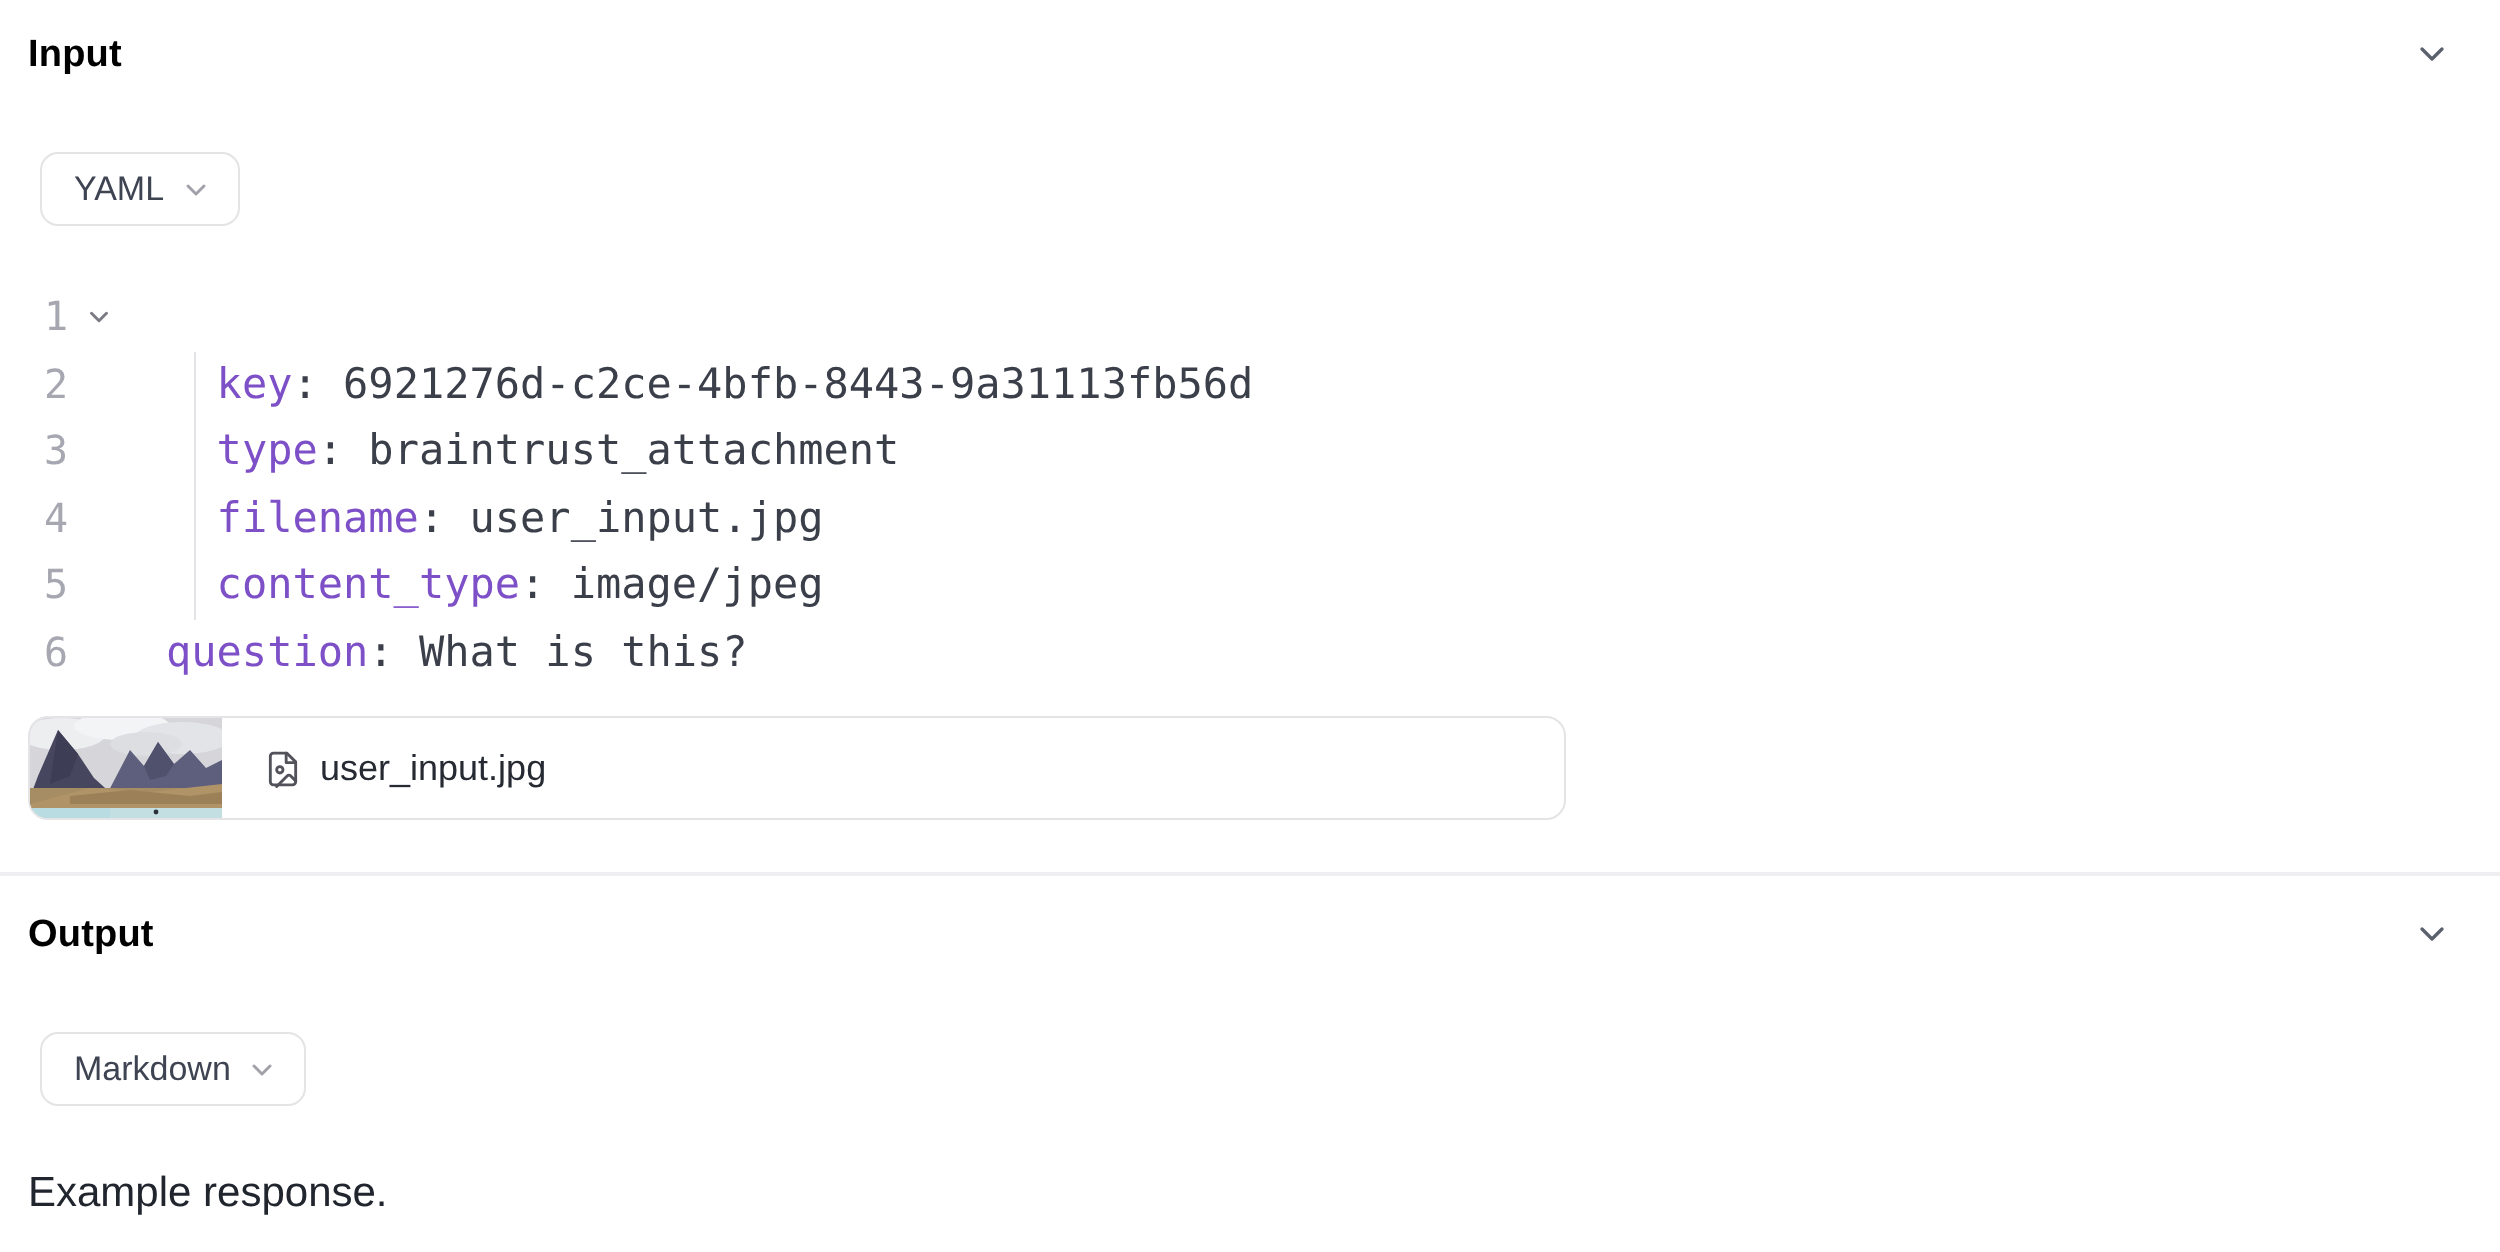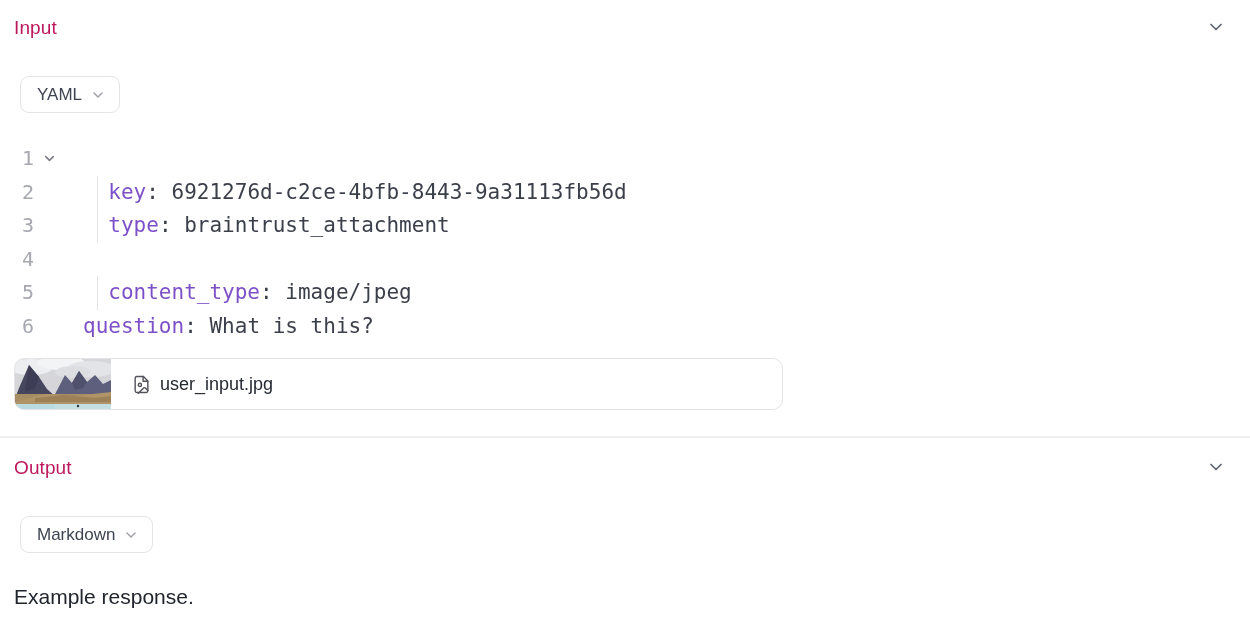--- a/index.html
+++ b/index.html
@@ -17,22 +17,22 @@
   
   .section-header {
     display: flex;
     align-items: center;
     justify-content: space-between;
     padding: 0 22px 0 14px;
     height: 28px;
   }
   .section-title {
     font-size: 19px;
-    font-weight: 400;
-    color: #be185d;
+    font-weight: 700;
+    color: #000000;
     letter-spacing: .1px;
   }
   .collapse-btn {
     background: none; border: none; cursor: pointer;
     display: flex; align-items: center; justify-content: center;
     width: 24px; height: 24px; color: #5b616e;
   }
 
   
   .format-btn {
@@ -137,21 +137,21 @@
           </svg>
       </span>
     </button>
 
     <div class="editor">
         <div class="cm-line"><div class="cm-gutter"><span class="cm-num">1</span><span class="cm-fold"><svg width="15" height="15" viewBox="0 0 24 24" fill="none" stroke="currentColor" stroke-width="2.4" stroke-linecap="round" stroke-linejoin="round">
                 <path d="m6 9 6 6 6-6"></path>
               </svg></span></div></div>
         <div class="cm-line"><div class="cm-gutter"><span class="cm-num">2</span><span class="cm-fold"></span></div><div class="cm-content"><span class="cm-guide"></span><span class="tok-plain">  </span><span class="tok-key">key</span><span class="tok-punct">:</span><span class="tok-plain"> 6921276d-c2ce-4bfb-8443-9a31113fb56d</span></div></div>
         <div class="cm-line"><div class="cm-gutter"><span class="cm-num">3</span><span class="cm-fold"></span></div><div class="cm-content"><span class="cm-guide"></span><span class="tok-plain">  </span><span class="tok-key">type</span><span class="tok-punct">:</span><span class="tok-plain"> braintrust_attachment</span></div></div>
-        <div class="cm-line"><div class="cm-gutter"><span class="cm-num">4</span><span class="cm-fold"></span></div></div>
+        <div class="cm-line"><div class="cm-gutter"><span class="cm-num">4</span><span class="cm-fold"></span></div><div class="cm-content"><span class="cm-guide"></span><span class="tok-plain">  </span><span class="tok-key">filename</span><span class="tok-punct">:</span><span class="tok-plain"> user_input.jpg</span></div></div>
         <div class="cm-line"><div class="cm-gutter"><span class="cm-num">5</span><span class="cm-fold"></span></div><div class="cm-content"><span class="cm-guide"></span><span class="tok-plain">  </span><span class="tok-key">content_type</span><span class="tok-punct">:</span><span class="tok-plain"> image/jpeg</span></div></div>
         <div class="cm-line"><div class="cm-gutter"><span class="cm-num">6</span><span class="cm-fold"></span></div><div class="cm-content"><span class="tok-key">question</span><span class="tok-punct">:</span><span class="tok-plain"> What is this?</span></div></div>
       </div>
 
     <div class="attachment-row">
       <div class="attachment-card">
         <span class="thumb">
           <svg viewBox="0 0 96 52" preserveAspectRatio="none" aria-hidden="true">
             <rect width="96" height="52" fill="#d6d6da"></rect>
             <ellipse cx="16" cy="9" rx="22" ry="8" fill="#eceef0"></ellipse>

